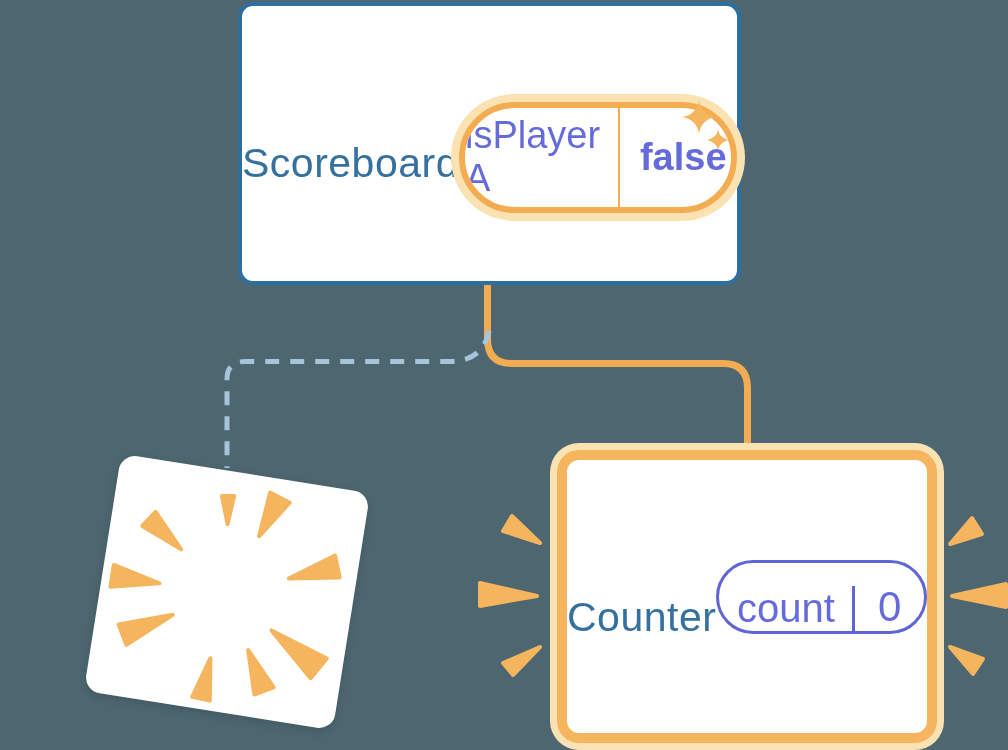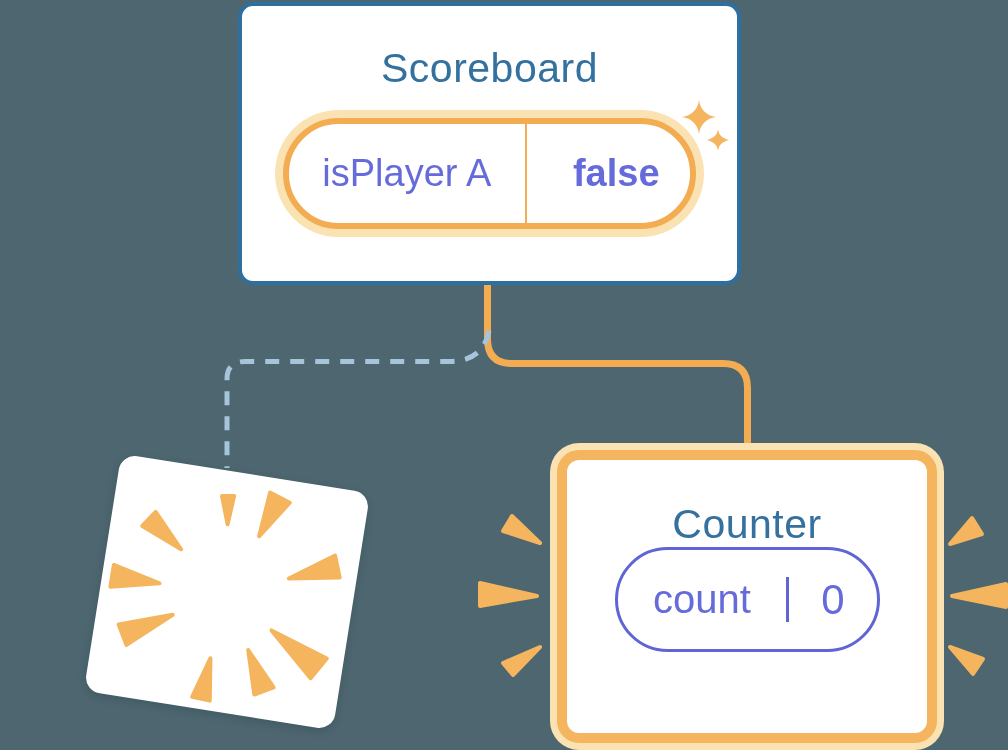--- a/index.html
+++ b/index.html
@@ -21,21 +21,21 @@
     font-family:"Liberation Sans",sans-serif;
   }
   .connector-svg{position:absolute;left:0;top:0;z-index:1;}
   .card{background:var(--card-white);box-sizing:border-box;position:absolute;z-index:2;}
 
   
   .scoreboard-card{
     left:238px;top:2px;width:503px;height:283px;
     border:4px solid var(--card-border-blue);
     border-radius:15px;
-    display:flex;flex-direction:column;align-items:center;
+    display:flex;align-items:center;
   }
   .card-title{
     font-size:41px;font-weight:500;color:var(--title-blue);
     letter-spacing:0.5px;line-height:1.1;
   }
   .scoreboard-card .card-title{margin-top:40px;}
 
   .state-pill{
     box-sizing:border-box;
     width:413px;height:111px;
@@ -62,31 +62,31 @@
     box-shadow:0 3px 8px rgba(20,35,42,0.18);
   }
   .poof-card svg{display:block;}
 
   
   .counter-card{
     left:557px;top:450px;width:380px;height:293px;
     border:10px solid var(--accent-orange-soft);
     box-shadow:0 0 0 7px var(--accent-orange-light);
     border-radius:22px;
-    display:flex;flex-direction:column;align-items:center;
+    display:flex;flex-direction:row;align-items:center;
   }
   .counter-card .card-title{margin-top:42px;}
 
   .counter-pill{
     box-sizing:border-box;
-    width:265px;height:105px;
+    width:265px;height:74px;
     border:3px solid var(--pill-purple);
     border-radius:55px;
     background:var(--card-white);
-    display:flex;align-items:center;overflow:hidden;
+    display:flex;align-items:flex-end;overflow:hidden;
   }
   .counter-pill .cell{display:flex;align-items:center;justify-content:center;}
   .counter-pill .cell-name{width:66%;border-right:3px solid var(--pill-purple);}
   .counter-pill .cell-value{width:34%;}
   .count-name{font-size:40px;color:var(--state-purple);}
   .count-value{font-size:42px;color:var(--state-purple);}
 
   .rays{position:absolute;z-index:2;}
   .rays-left{left:472px;top:505px;}
   .rays-right{left:945px;top:505px;}

